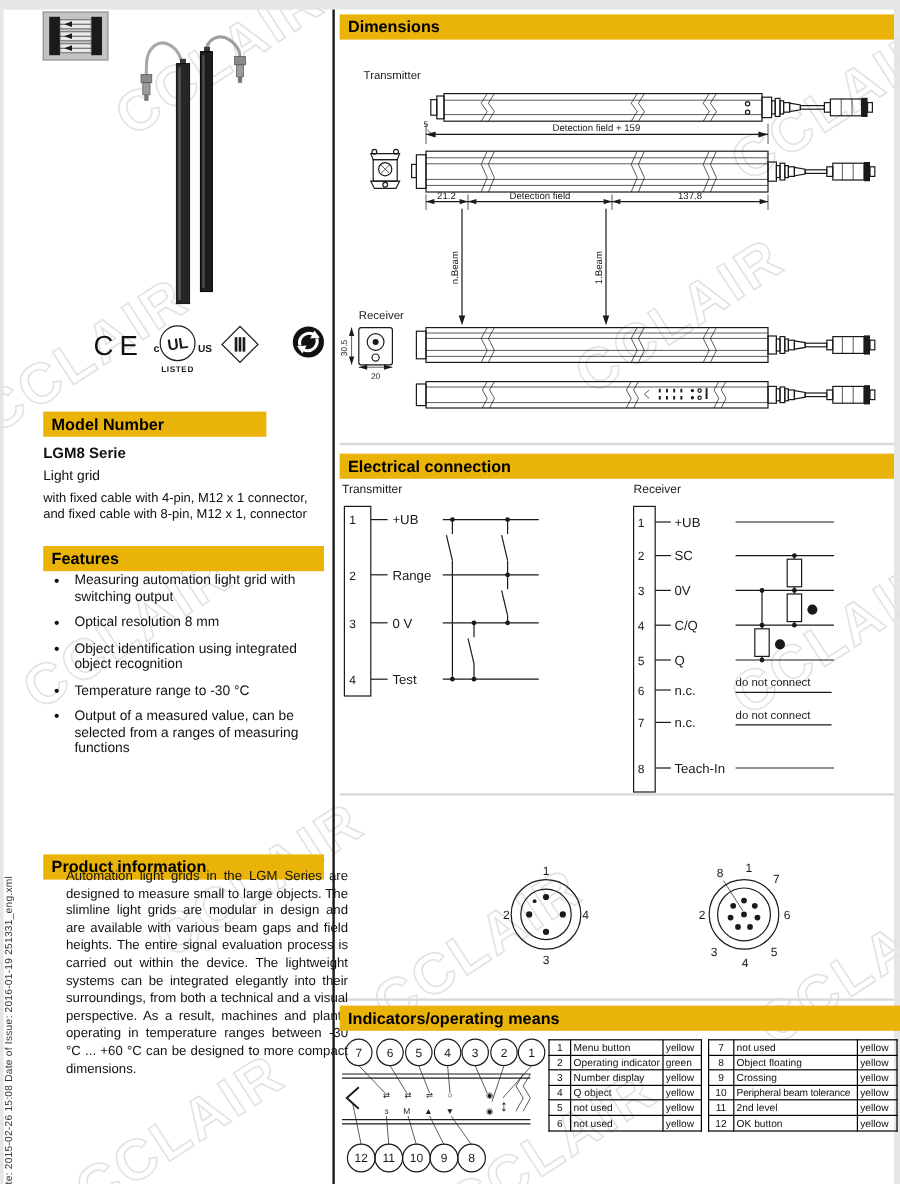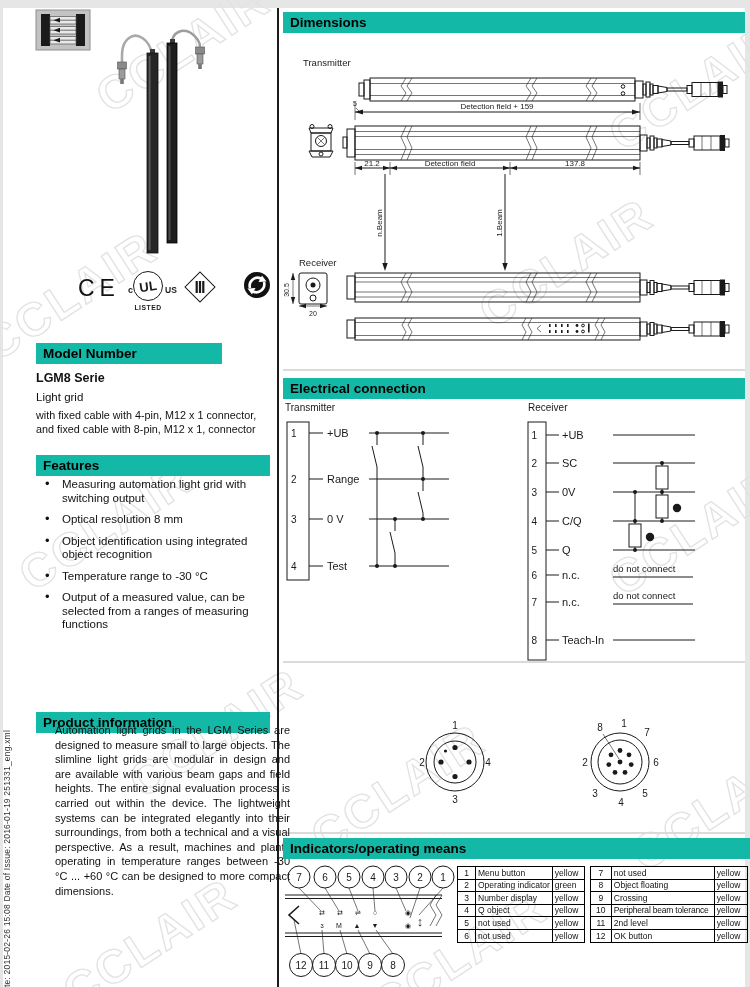--- a/index.html
+++ b/index.html
@@ -5,21 +5,21 @@
   html,body{margin:0;padding:0;background:#e6e6e6;font-family:"Liberation Sans",sans-serif;}
   .page{position:relative;width:750px;height:987px;background:#e6e6e6;overflow:hidden;}
   .paper{position:absolute;left:3px;top:8px;width:742px;height:979px;background:#ffffff;}
   .abs{position:absolute;}
   .z{z-index:2;}
   
   .wm{position:absolute;z-index:1;font-size:47px;font-weight:bold;letter-spacing:3px;
       color:transparent;-webkit-text-stroke:1.3px #e2e2e2;transform:rotate(-33deg);
       pointer-events:none;white-space:nowrap;}
   
-  .sec-h{position:absolute;z-index:2;height:21px;background:#14b8a6;color:#000;
+  .sec-h{position:absolute;z-index:2;height:21px;background:#eab308;color:#000;
          font-size:13.5px;font-weight:bold;line-height:21px;padding-left:7px;box-sizing:border-box;}
   .divider{position:absolute;z-index:2;left:277px;top:8px;width:2px;height:979px;background:#1b1b1b;}
   .hr{position:absolute;z-index:2;left:283px;width:462px;height:2px;background:#dadada;}
   
   .bold-sub{position:absolute;z-index:2;font-size:12.5px;font-weight:bold;color:#111;}
   .plain{position:absolute;z-index:2;font-size:11.5px;color:#111;}
   .desc{position:absolute;z-index:2;font-size:10.8px;line-height:13.5px;color:#111;width:232px;}
   .features-list{position:absolute;z-index:2;left:36px;top:478px;width:234px;margin:0;padding:0;list-style:none;}
   .features-list li{position:relative;font-size:11.5px;line-height:13.5px;color:#111;
                     padding-left:26px;margin-bottom:8px;}

